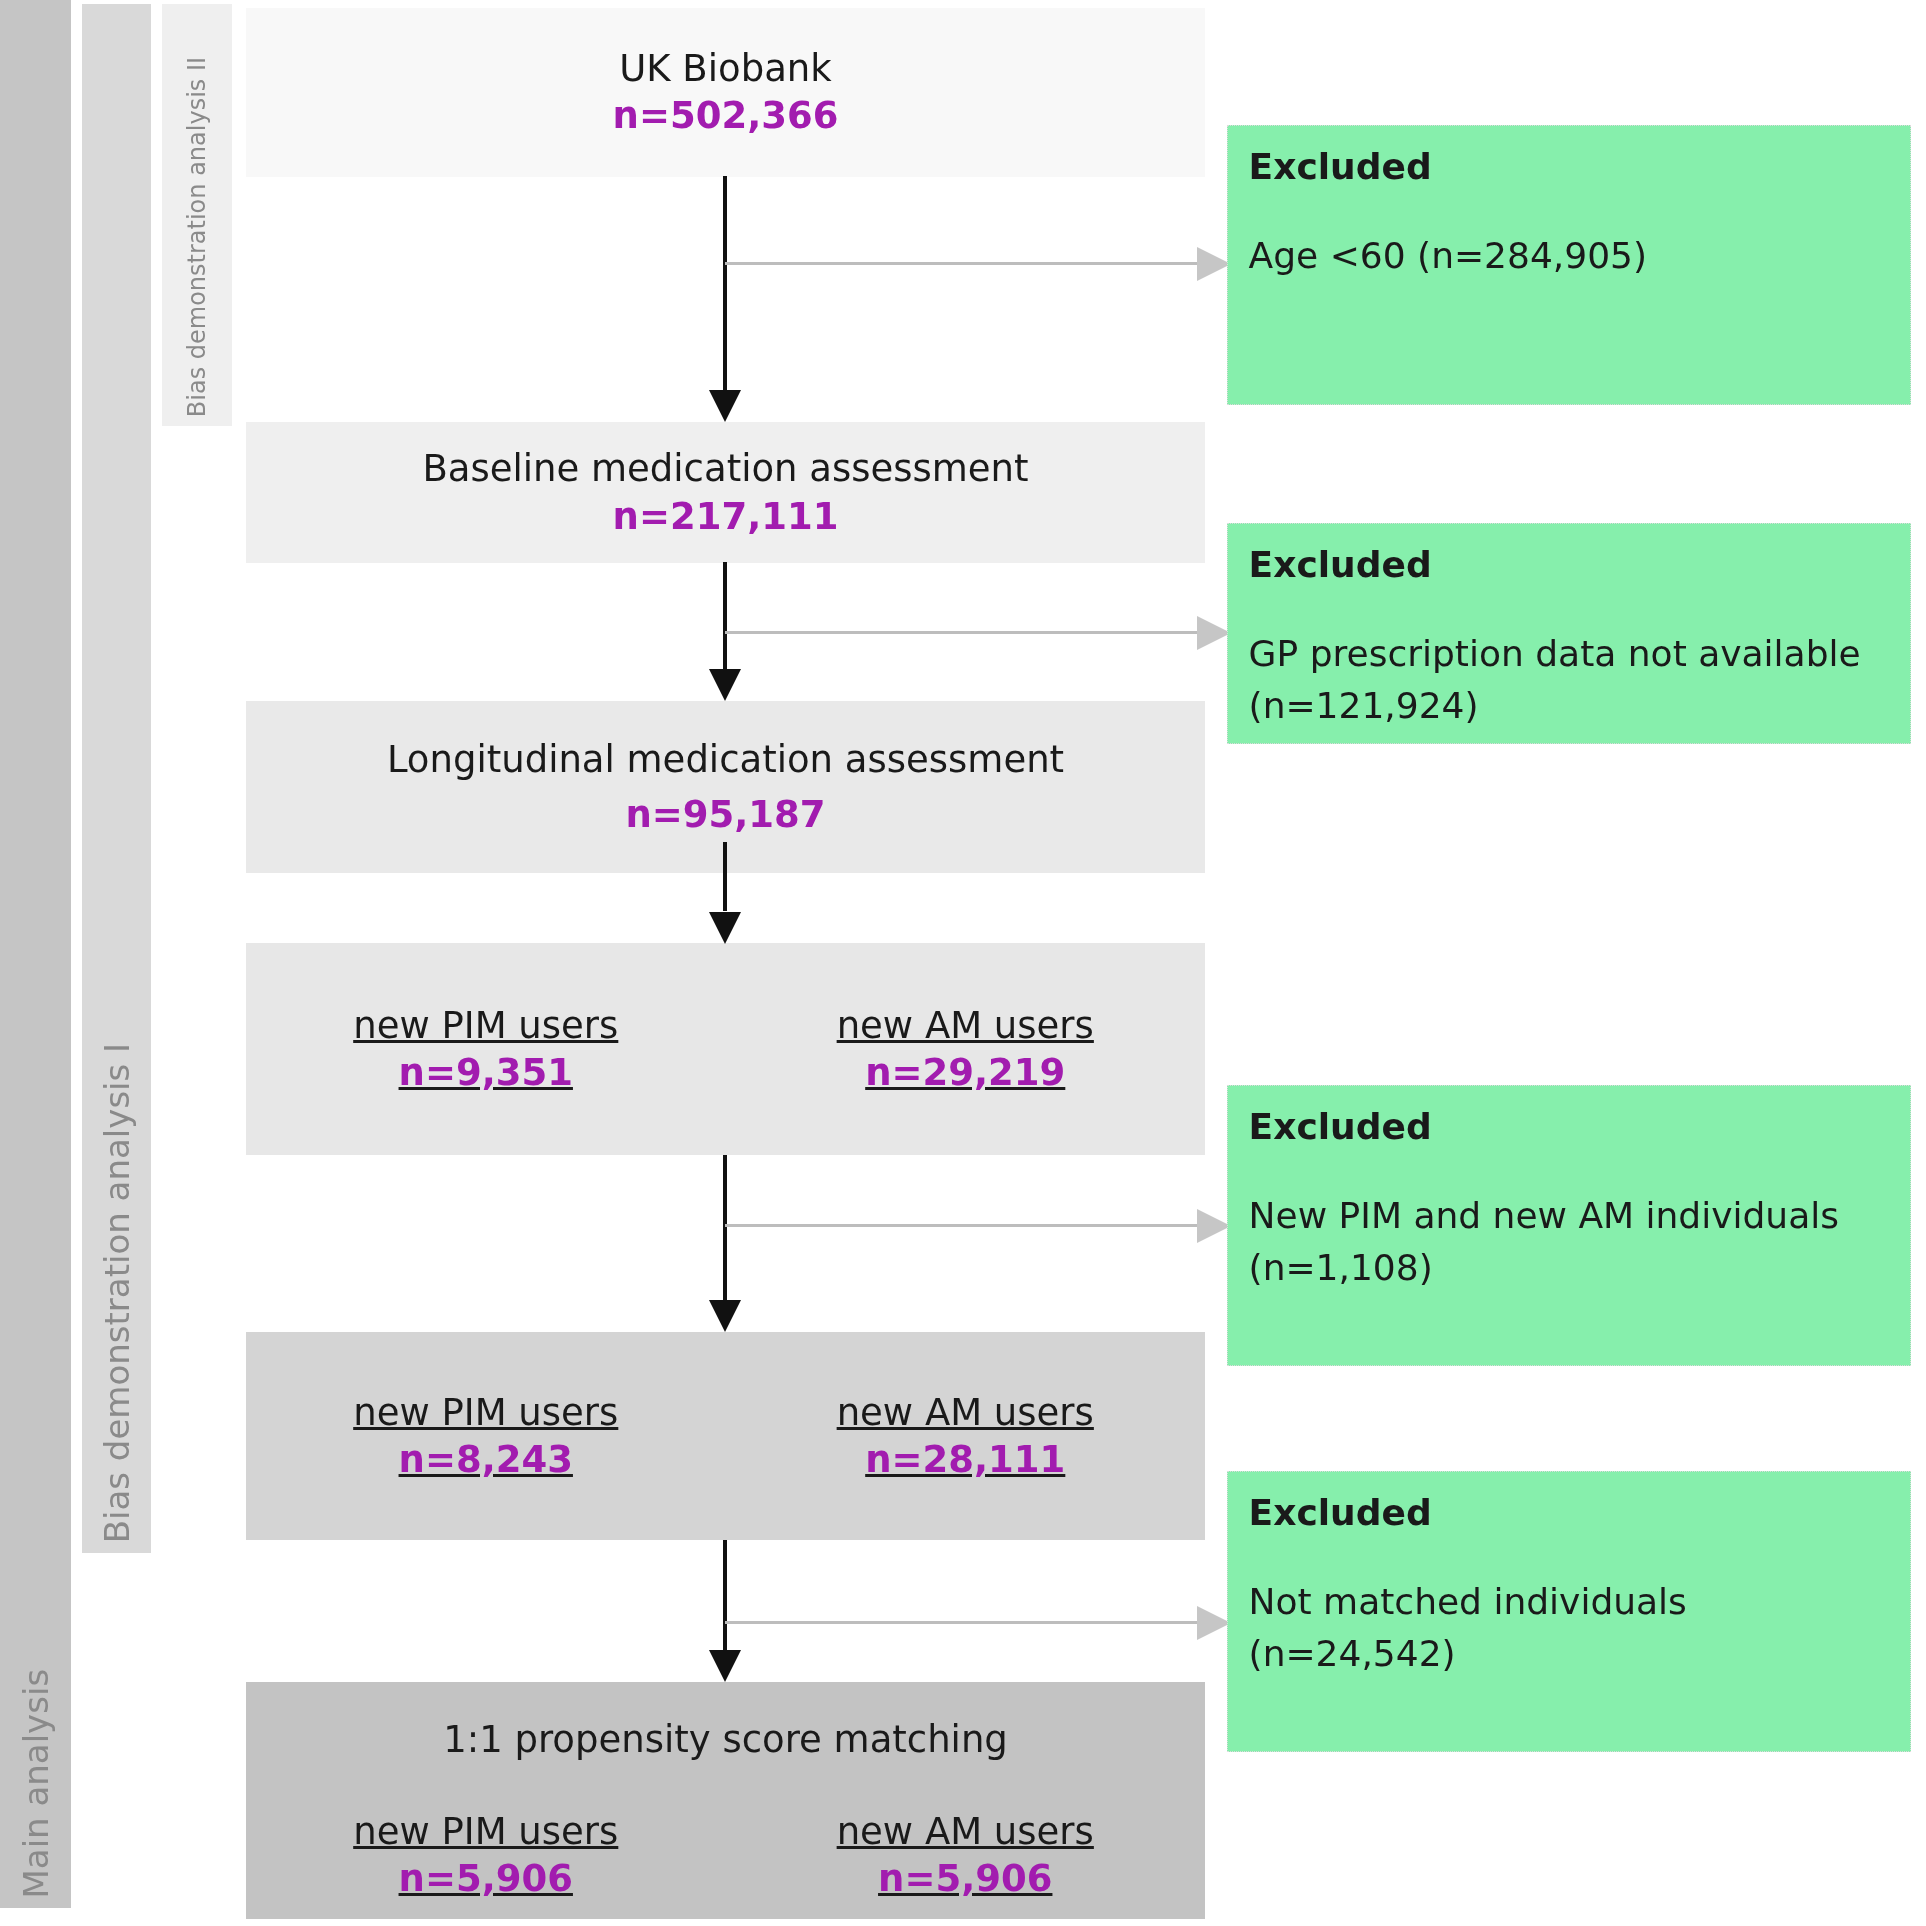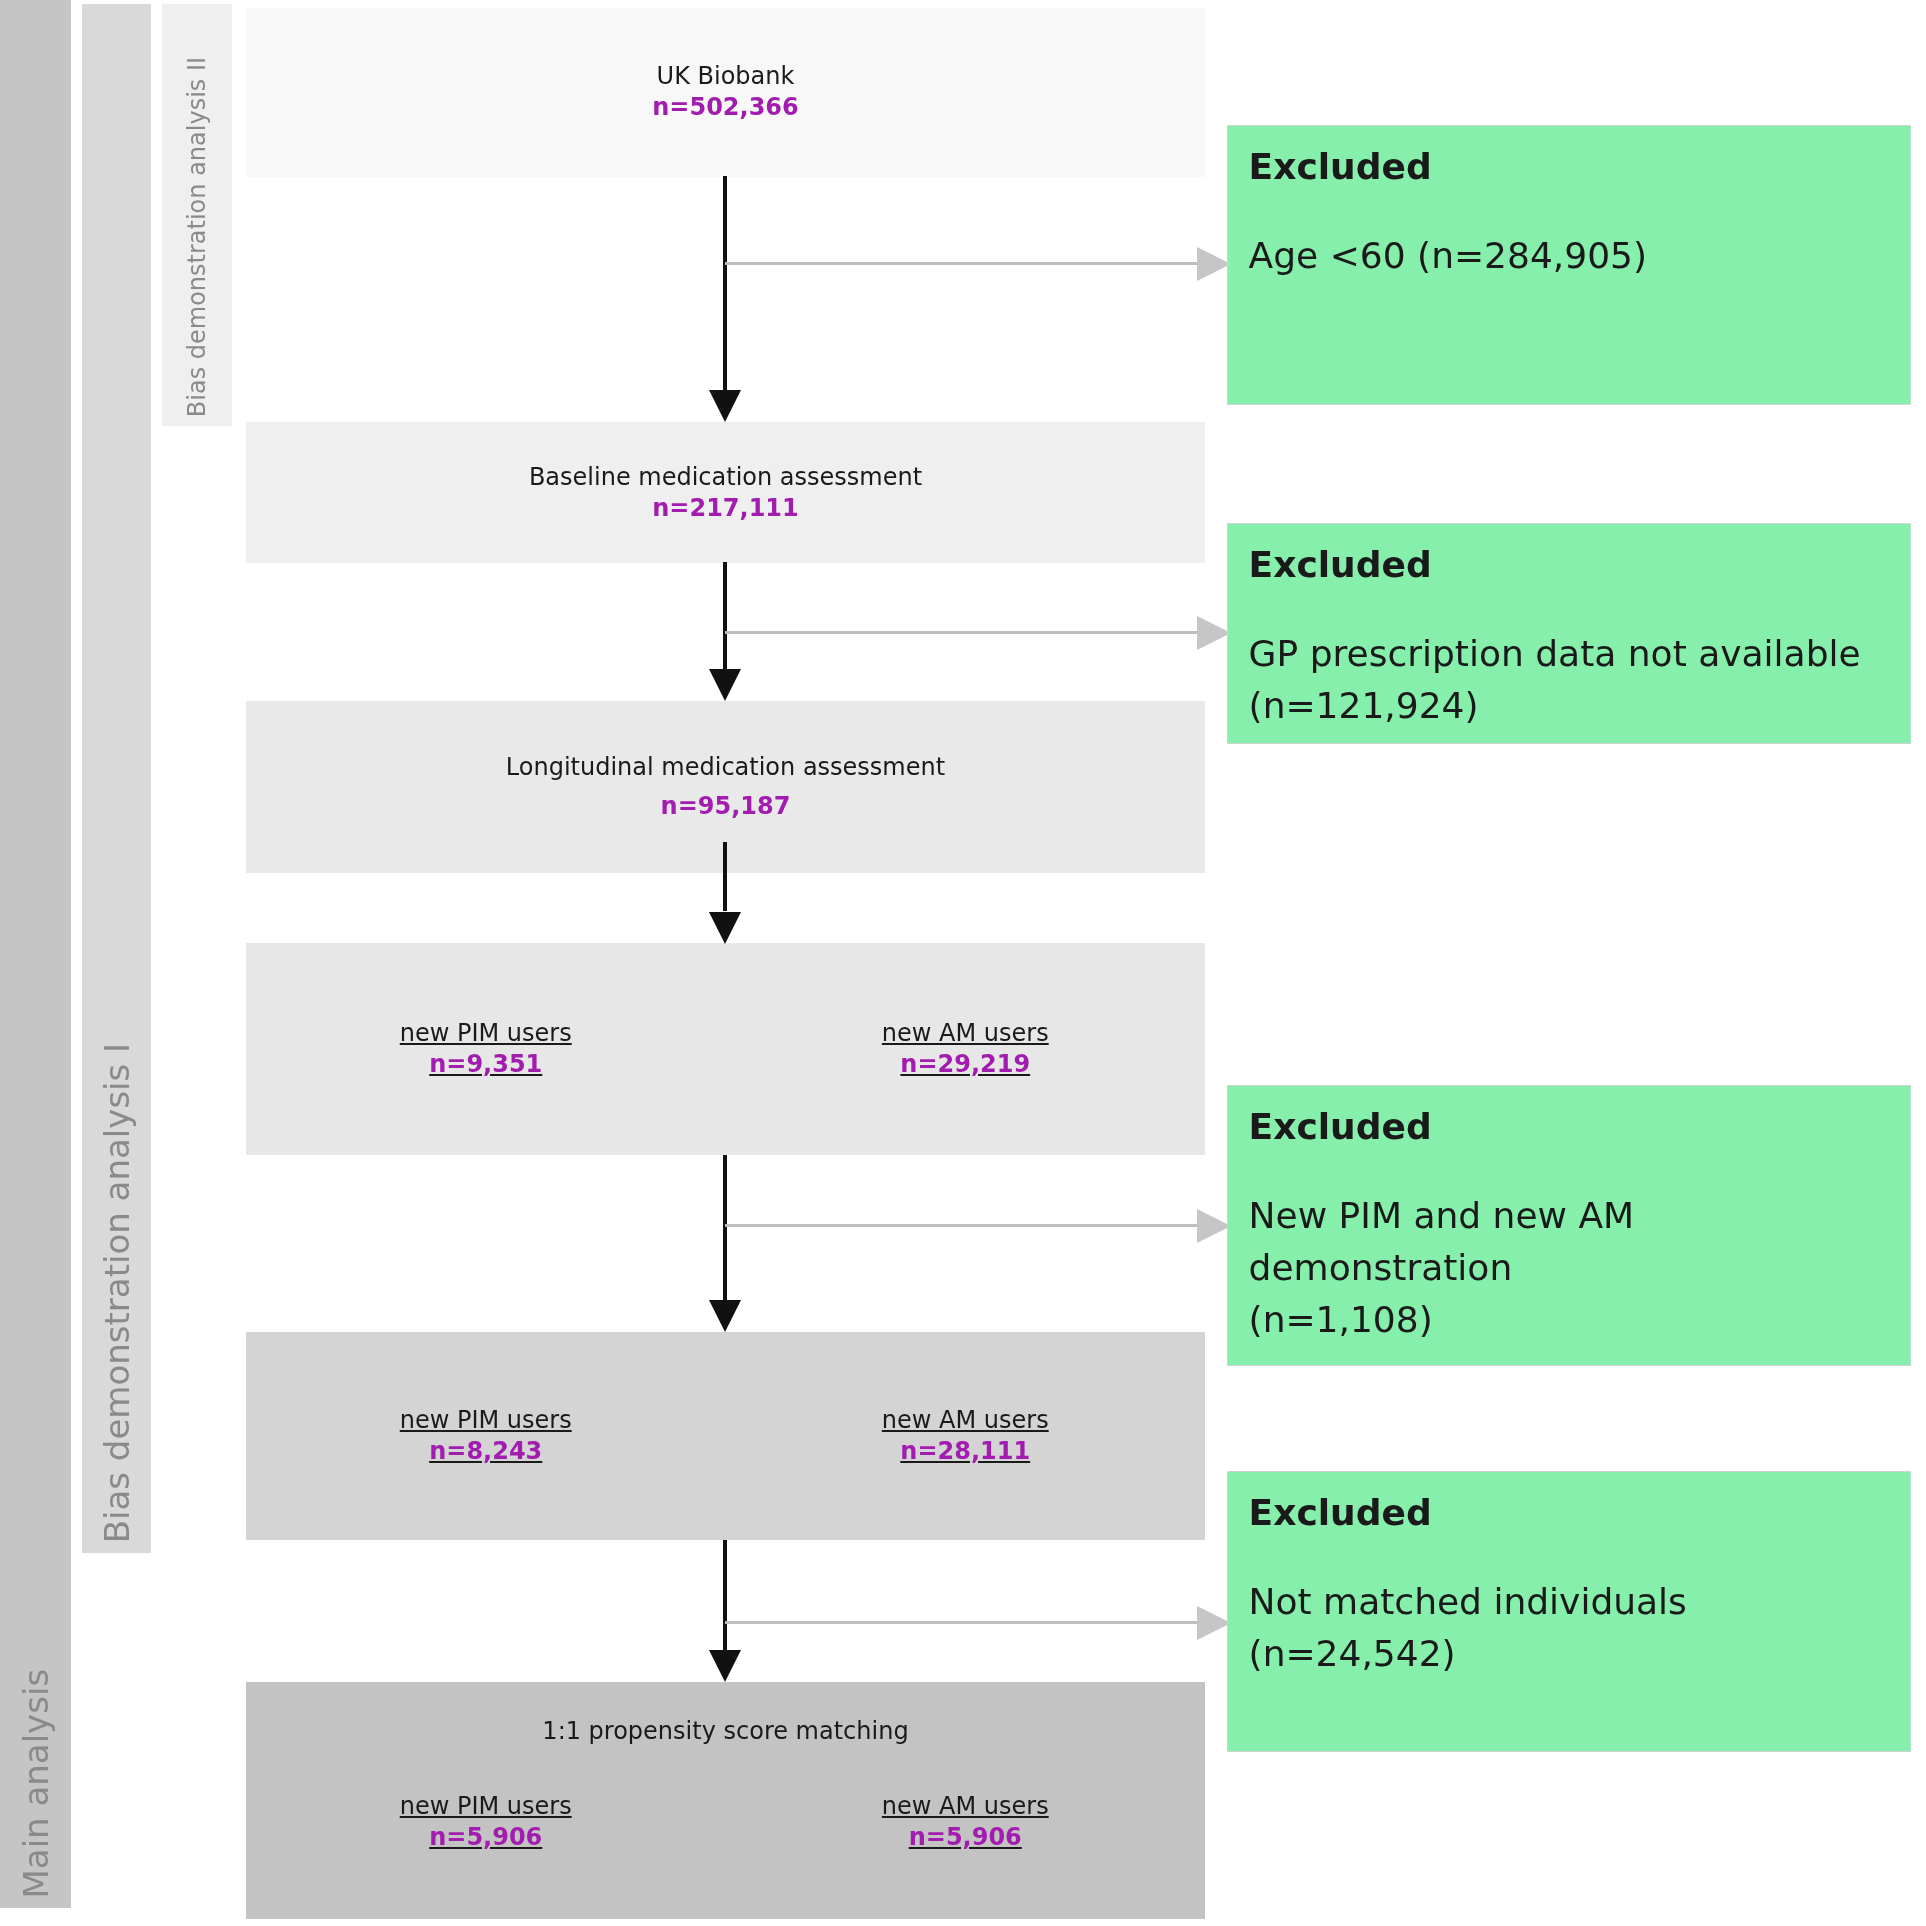--- a/index.html
+++ b/index.html
@@ -22,21 +22,21 @@
   .band-main{left:0;top:4;width:71px;height:1908px;background:var(--band-main);}
   .band-bias1{left:82px;top:3.7px;width:69px;height:1549px;background:var(--band-bias1);}
   .band-bias2{left:162px;top:3.7px;width:70px;height:422px;background:var(--band-bias2);}
   .band-main .band-label,.band-bias1 .band-label{font-size:34px;}
   .band-bias2 .band-label{font-size:24px;}
 
   
   .fbox{
     position:absolute;left:246px;width:959px;
     display:flex;flex-direction:column;justify-content:center;align-items:center;
-    font-size:24px;line-height:1.28;text-align:center;
+    font-size:37px;line-height:1.28;text-align:center;
   }
   .fbox .num{font-weight:bold;color:#a21caf;}
   .box-ukb{top:7.5px;height:169px;background:var(--box-ukb);}
   .box-baseline{top:422px;height:141px;background:var(--box-baseline);}
   .box-longitudinal{top:701px;height:172px;background:var(--box-longitudinal);gap:8px;}
   .box-split1{top:943px;height:212px;background:var(--box-split1);}
   .box-split2{top:1332px;height:208px;background:var(--box-split2);}
   .box-matched{top:1682px;height:237px;background:var(--box-matched);justify-content:flex-start;gap:24px;}
   .split-row{display:flex;flex-direction:row;width:100%;}
   .split-col{flex:1;display:flex;flex-direction:column;justify-content:center;align-items:center;text-decoration:underline;}
@@ -181,21 +181,21 @@
     <div class="ex-heading">Excluded</div>
     <div class="ex-item">
       <div class="ex-line">GP prescription data not available</div>
       <div class="ex-line">(n=121,924)</div>
     </div>
   </div>
 
   <div class="exbox ex3">
     <div class="ex-heading">Excluded</div>
     <div class="ex-item">
-      <div class="ex-line">New PIM and new AM demonstration</div>
+      <div class="ex-line">New PIM and new AM individuals</div>
       <div class="ex-line">(n=1,108)</div>
     </div>
   </div>
 
   <div class="exbox ex4">
     <div class="ex-heading">Excluded</div>
     <div class="ex-item">
       <div class="ex-line">Not matched individuals</div>
       <div class="ex-line">(n=24,542)</div>
     </div>

